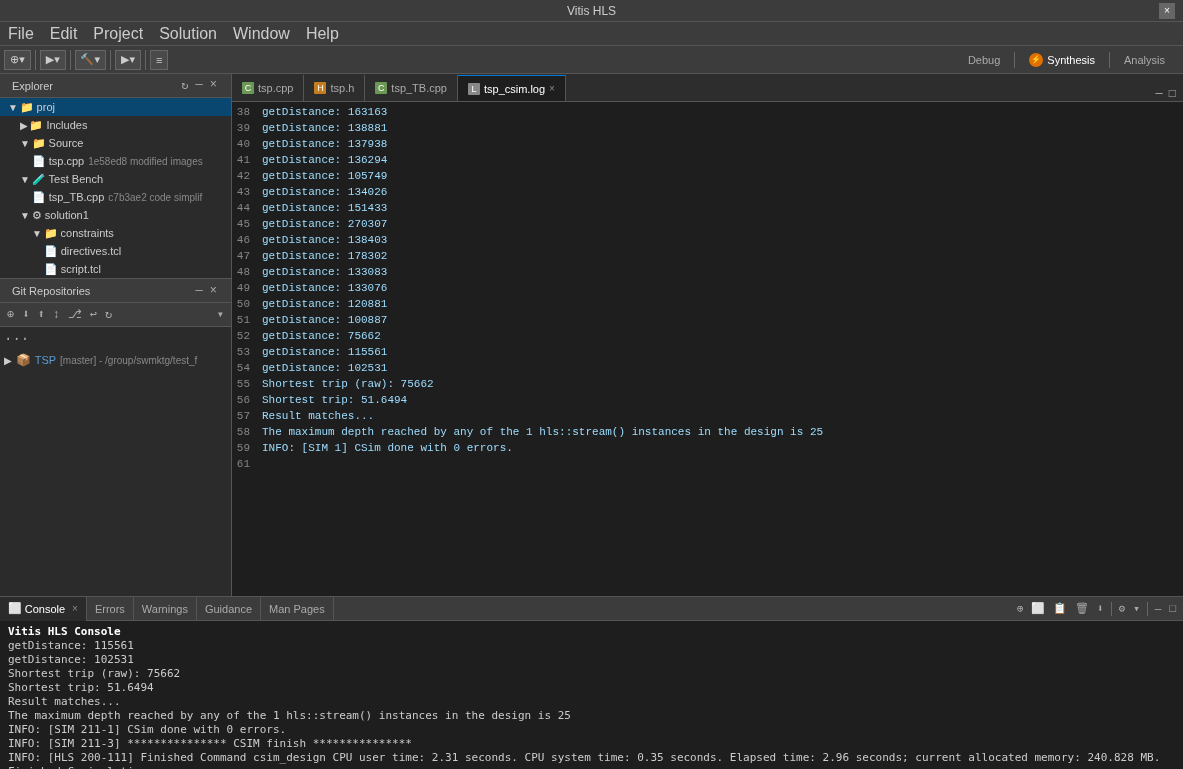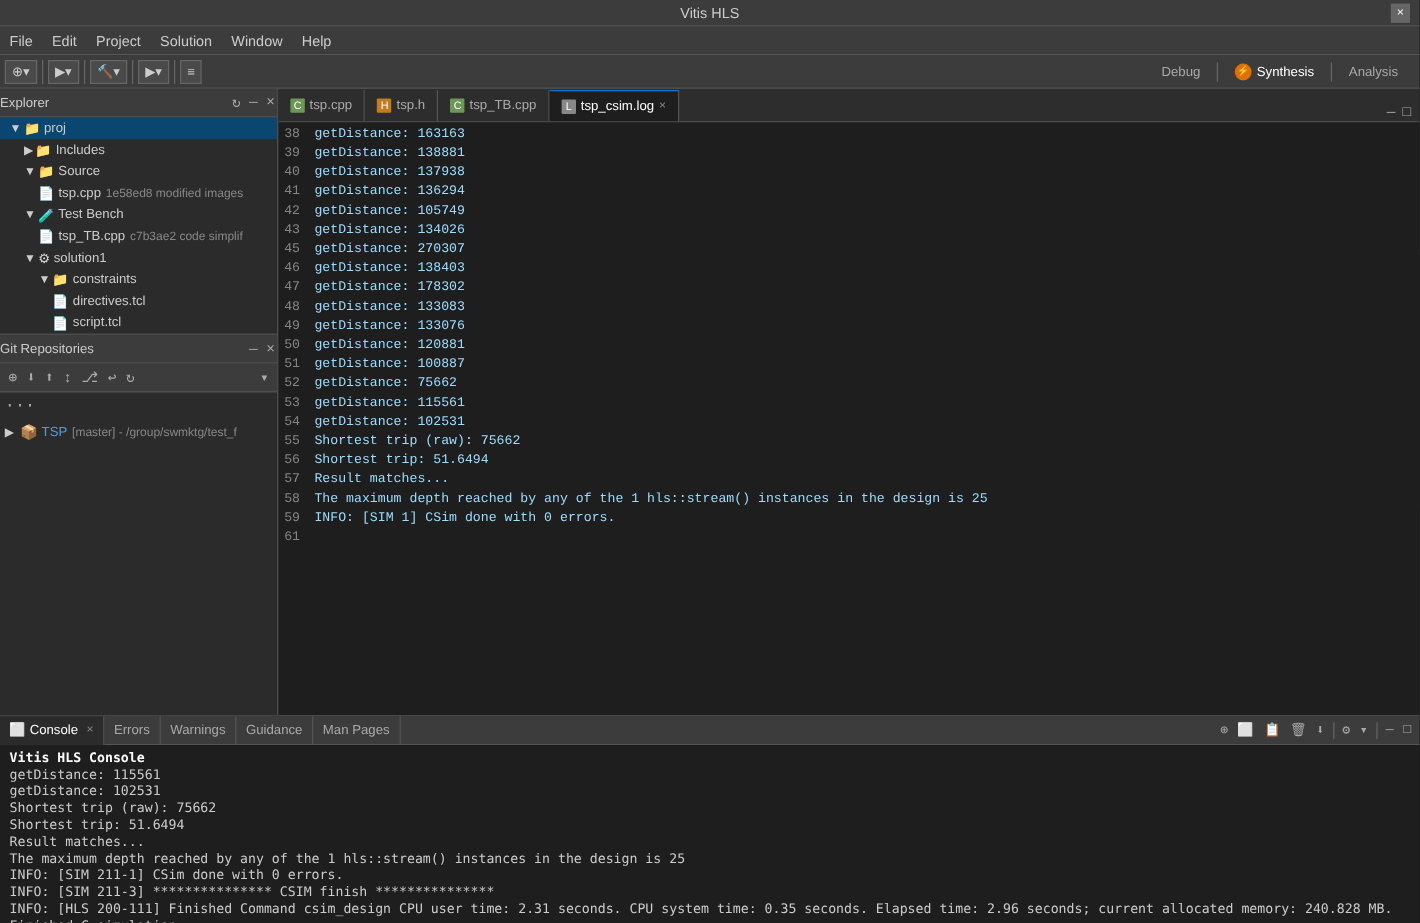--- a/index.html
+++ b/index.html
@@ -5,36 +5,36 @@
     * { margin: 0; padding: 0; box-sizing: border-box; }
     body { background: #2b2b2b; color: #d4d4d4; font-family: 'Consolas', 'Courier New', monospace; font-size: 12px; width: 1183px; height: 769px; overflow: hidden; }
     
     
     #title-bar { background: #3c3c3c; height: 22px; display: flex; align-items: center; justify-content: center; border-bottom: 1px solid #555; position: relative; }
     #title-bar .title { color: #ccc; font-size: 12px; font-family: Arial, sans-serif; }
     #title-bar .close-btn { position: absolute; right: 8px; top: 3px; width: 16px; height: 16px; background: #666; color: #fff; display: flex; align-items: center; justify-content: center; font-size: 10px; cursor: pointer; }
     
     
     #menu-bar { background: #3c3c3c; height: 24px; display: flex; align-items: center; border-bottom: 1px solid #555; }
-    #menu-bar .menu-item { color: #ccc; font-size: 12px; font-family: Arial, sans-serif; padding: 0 8px; height: 100%; display: flex; align-items: center; cursor: pointer; }
+    #menu-bar .menu-item { color: #ccc; font-size: 16px; font-family: Arial, sans-serif; padding: 0 8px; height: 100%; display: flex; align-items: center; cursor: pointer; }
     
     
     #toolbar { background: #3c3c3c; height: 28px; display: flex; align-items: center; border-bottom: 1px solid #555; padding: 0 4px; gap: 2px; }
     .tb-btn { background: #4a4a4a; border: 1px solid #666; color: #ccc; padding: 2px 5px; font-size: 11px; cursor: pointer; height: 20px; display: flex; align-items: center; }
     .tb-sep { width: 1px; height: 20px; background: #666; margin: 0 2px; }
     
     
     #main-area { display: flex; height: calc(769px - 22px - 24px - 28px - 145px - 28px); }
     
     
     #sidebar { width: 232px; background: #2b2b2b; border-right: 1px solid #555; display: flex; flex-direction: column; overflow: hidden; }
     
     
     #explorer { flex: 0 0 auto; border-bottom: 1px solid #555; }
-    .panel-header { background: #3c3c3c; height: 24px; display: flex; align-items: center; padding: 0 0; border-bottom: 1px solid #555; gap: 32px; }
+    .panel-header { background: #3c3c3c; height: 24px; display: flex; align-items: center; padding: 0 12px; border-bottom: 1px solid #555; gap: 32px; }
     .panel-header .panel-title { color: #ccc; font-size: 11px; font-family: Arial, sans-serif; flex: 1; }
     .panel-header-icons { display: flex; gap: 3px; }
     .panel-icon { color: #aaa; font-size: 12px; cursor: pointer; padding: 0 2px; }
     
     
     .tree-item { display: flex; align-items: center; height: 18px; padding-left: 4px; cursor: pointer; font-size: 11px; font-family: Arial, sans-serif; }
     .tree-item.selected { background: #094771; }
     .tree-indent { display: inline-block; }
     .tree-arrow { color: #ccc; margin-right: 2px; font-size: 10px; }
     .tree-icon { margin-right: 3px; font-size: 11px; }
@@ -278,20 +278,24 @@
           </div>
           <div class="code-line">
             <span class="line-num">42</span>
             <span class="line-code">getDistance: 105749</span>
           </div>
           <div class="code-line">
             <span class="line-num">43</span>
             <span class="line-code">getDistance: 134026</span>
           </div>
           <div class="code-line">
+            <span class="line-num">44</span>
+            <span class="line-code">getDistance: 151433</span>
+          </div>
+          <div class="code-line">
             <span class="line-num">45</span>
             <span class="line-code">getDistance: 270307</span>
           </div>
           <div class="code-line">
             <span class="line-num">46</span>
             <span class="line-code">getDistance: 138403</span>
           </div>
           <div class="code-line">
             <span class="line-num">47</span>
             <span class="line-code">getDistance: 178302</span>

